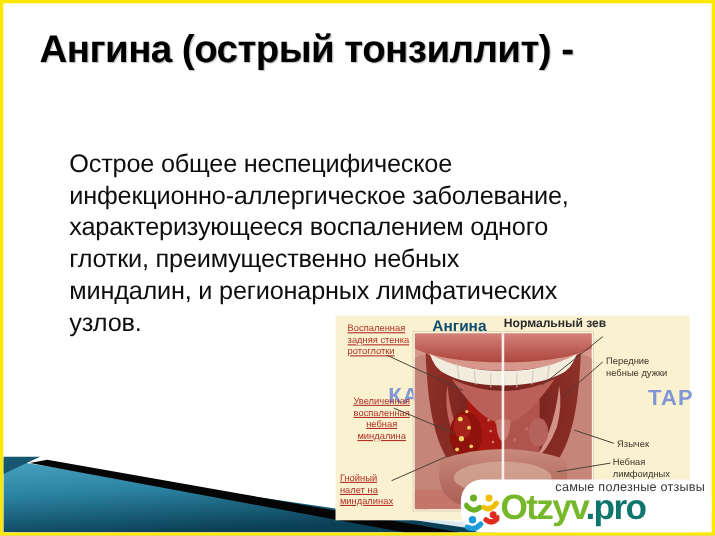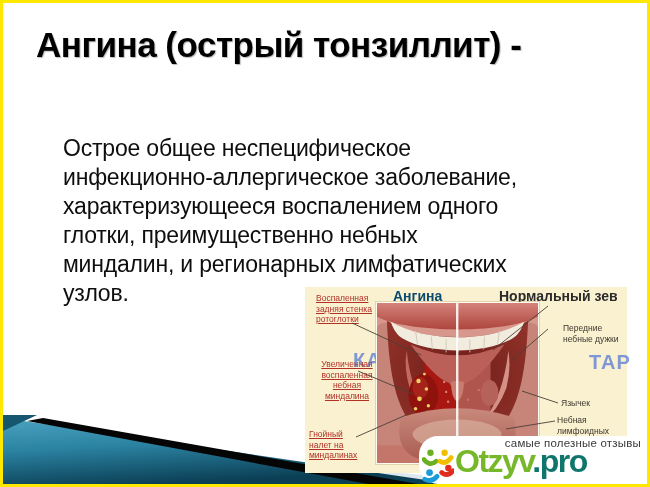--- a/index.html
+++ b/index.html
@@ -25,21 +25,21 @@
   .ribbon { position:absolute; left:0; bottom:0; width:650px; height:69px; z-index:1; }
   
   .figure {
     position:absolute; left:302px; top:284px; width:322px; height:186px;
     background:#f9f1d0; z-index:2; font-family:"Liberation Sans", sans-serif;
   }
   .fig-head-left {
     position:absolute; left:88px; top:1px; font-size:14px; font-weight:bold; color:#0c4a6e;
   }
   .fig-head-right {
-    position:absolute; left:153px; top:1px; font-size:14px; font-weight:bold; color:#2b2b2b;margin-left:41px;
+    position:absolute; left:153px; top:1px; font-size:11px; font-weight:bold; color:#2b2b2b;
   }
   .photo {
     position:absolute; left:71px; top:15px; width:163px; height:162px;
     border:1.5px solid #fdfaf0; box-shadow:0 0 0 1px rgba(180,160,110,0.35);
   }
   .photo svg { display:block; width:100%; height:100%; }
   .lab { position:absolute; font-size:8.5px; line-height:10.5px; }
   .lab-red { color:#b13127;text-decoration:underline; }
   .lab-dark { color:#3d362c; }
   .wm { position:absolute; font-size:20px; font-weight:bold; color:#1d4ed8; opacity:0.55; letter-spacing:1px; }
@@ -170,21 +170,21 @@
         <path d="M81,120 L81,152" stroke="#9d5a50" stroke-width="1.5" opacity="0.55"></path>
 
         <rect x="80" width="2.4" height="162" fill="#ffffff" opacity="0.88"></rect>
       </svg>
     </div>
 
     <div class="lab lab-red" style="left:11px; top:6px;  width:62px;">Воспаленная задняя стенка ротоглотки</div>
     <div class="lab lab-red" style="left:8px;  top:72px; width:68px;text-align:center;">Увеличенная воспаленная небная миндалина</div>
     <div class="lab lab-red" style="left:4px;  top:142px;width:58px;">Гнойный налет на миндалинах</div>
 
-    <div class="lab lab-dark" style="left:246px; top:36px;  width:68px;margin-left:12px;">Передние небные дужки</div>
+    <div class="lab lab-dark" style="left:246px; top:36px;  width:68px;">Передние небные дужки</div>
     <div class="lab lab-dark" style="left:256px; top:111px; width:50px;">Язычек</div>
     <div class="lab lab-dark" style="left:252px; top:128px; width:58px;">Небная лимфоидных</div>
 
     <svg class="leaders" viewBox="0 0 322 186">
       <g stroke="#4a3f35" stroke-width="0.9" fill="none">
         <line x1="47" y1="36" x2="116" y2="68"></line>
         <line x1="53" y1="84" x2="108" y2="107"></line>
         <line x1="51" y1="150" x2="101" y2="128"></line>
         <line x1="243" y1="19" x2="188" y2="63"></line>
         <line x1="243" y1="42" x2="206" y2="74"></line>

